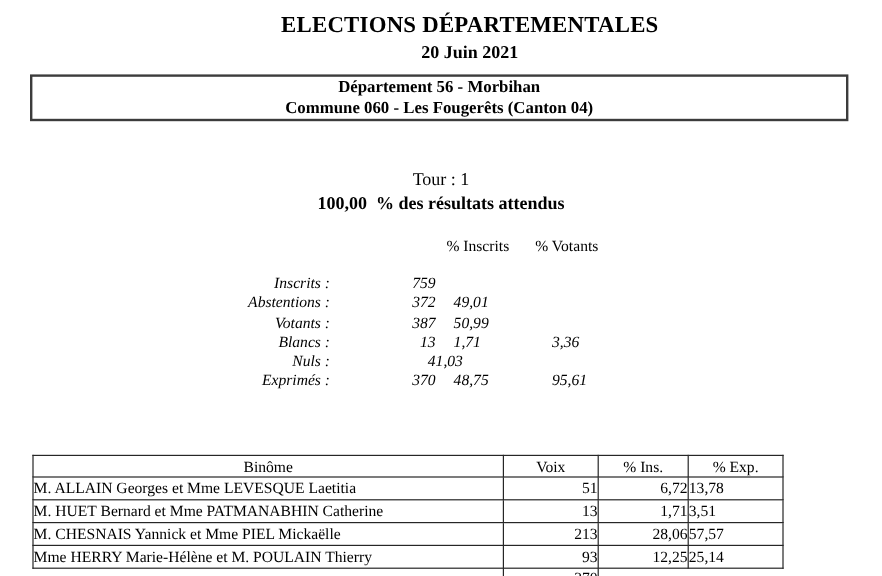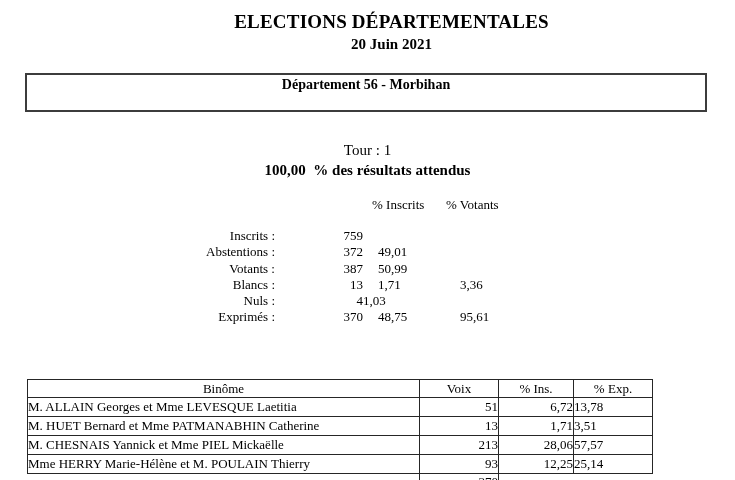--- a/index.html
+++ b/index.html
@@ -33,21 +33,21 @@
   }
   .main-date {
     font-size: 15px;
     font-weight: bold;
     line-height: 20px;
   }
 
   
   .loc-box {
     position: absolute;
-    top: 73px;
+    top: 62px;
     left: 25px;
     width: 682px;
     height: 39px;
     box-sizing: border-box;
     border: 2px solid #3c3c3c;
     text-align: center;
     padding-top: 1px;
   }
   .loc-line {
     font-size: 14px;
@@ -91,20 +91,21 @@
     top: 228px;
     left: 0;
     width: 735px;
   }
   .stat-row {
     display: flex;
     height: 16.3px;
     margin-left: 150px;
     font-size: 13px;
     line-height: 16.3px;
+    font-style: italic;
   }
   .stat-row .sc-label {
     width: 125px;
     text-align: right;
   }
   .stat-row .sc-count {
     width: 88px;
     text-align: right;
   }
   .stat-row .sc-p1 {
@@ -150,20 +151,21 @@
 </head>
 <body>
 
 <div class="title-block">
   <div class="main-title">ELECTIONS DÉPARTEMENTALES</div>
   <div class="main-date">20 Juin 2021</div>
 </div>
 
 <div class="loc-box">
   <div class="loc-line">Département 56 - Morbihan</div>
+  <div class="loc-line">Commune 060 - Les Fougerêts (Canton 04)</div>
 </div>
 
 <div class="tour-block">
   <div class="tour-line1">Tour : 1</div>
   <div class="tour-line2">100,00  % des résultats attendus</div>
 </div>
 
 <span class="stats-col-header sch-inscrits">% Inscrits</span>
 <span class="stats-col-header sch-votants">% Votants</span>
 

